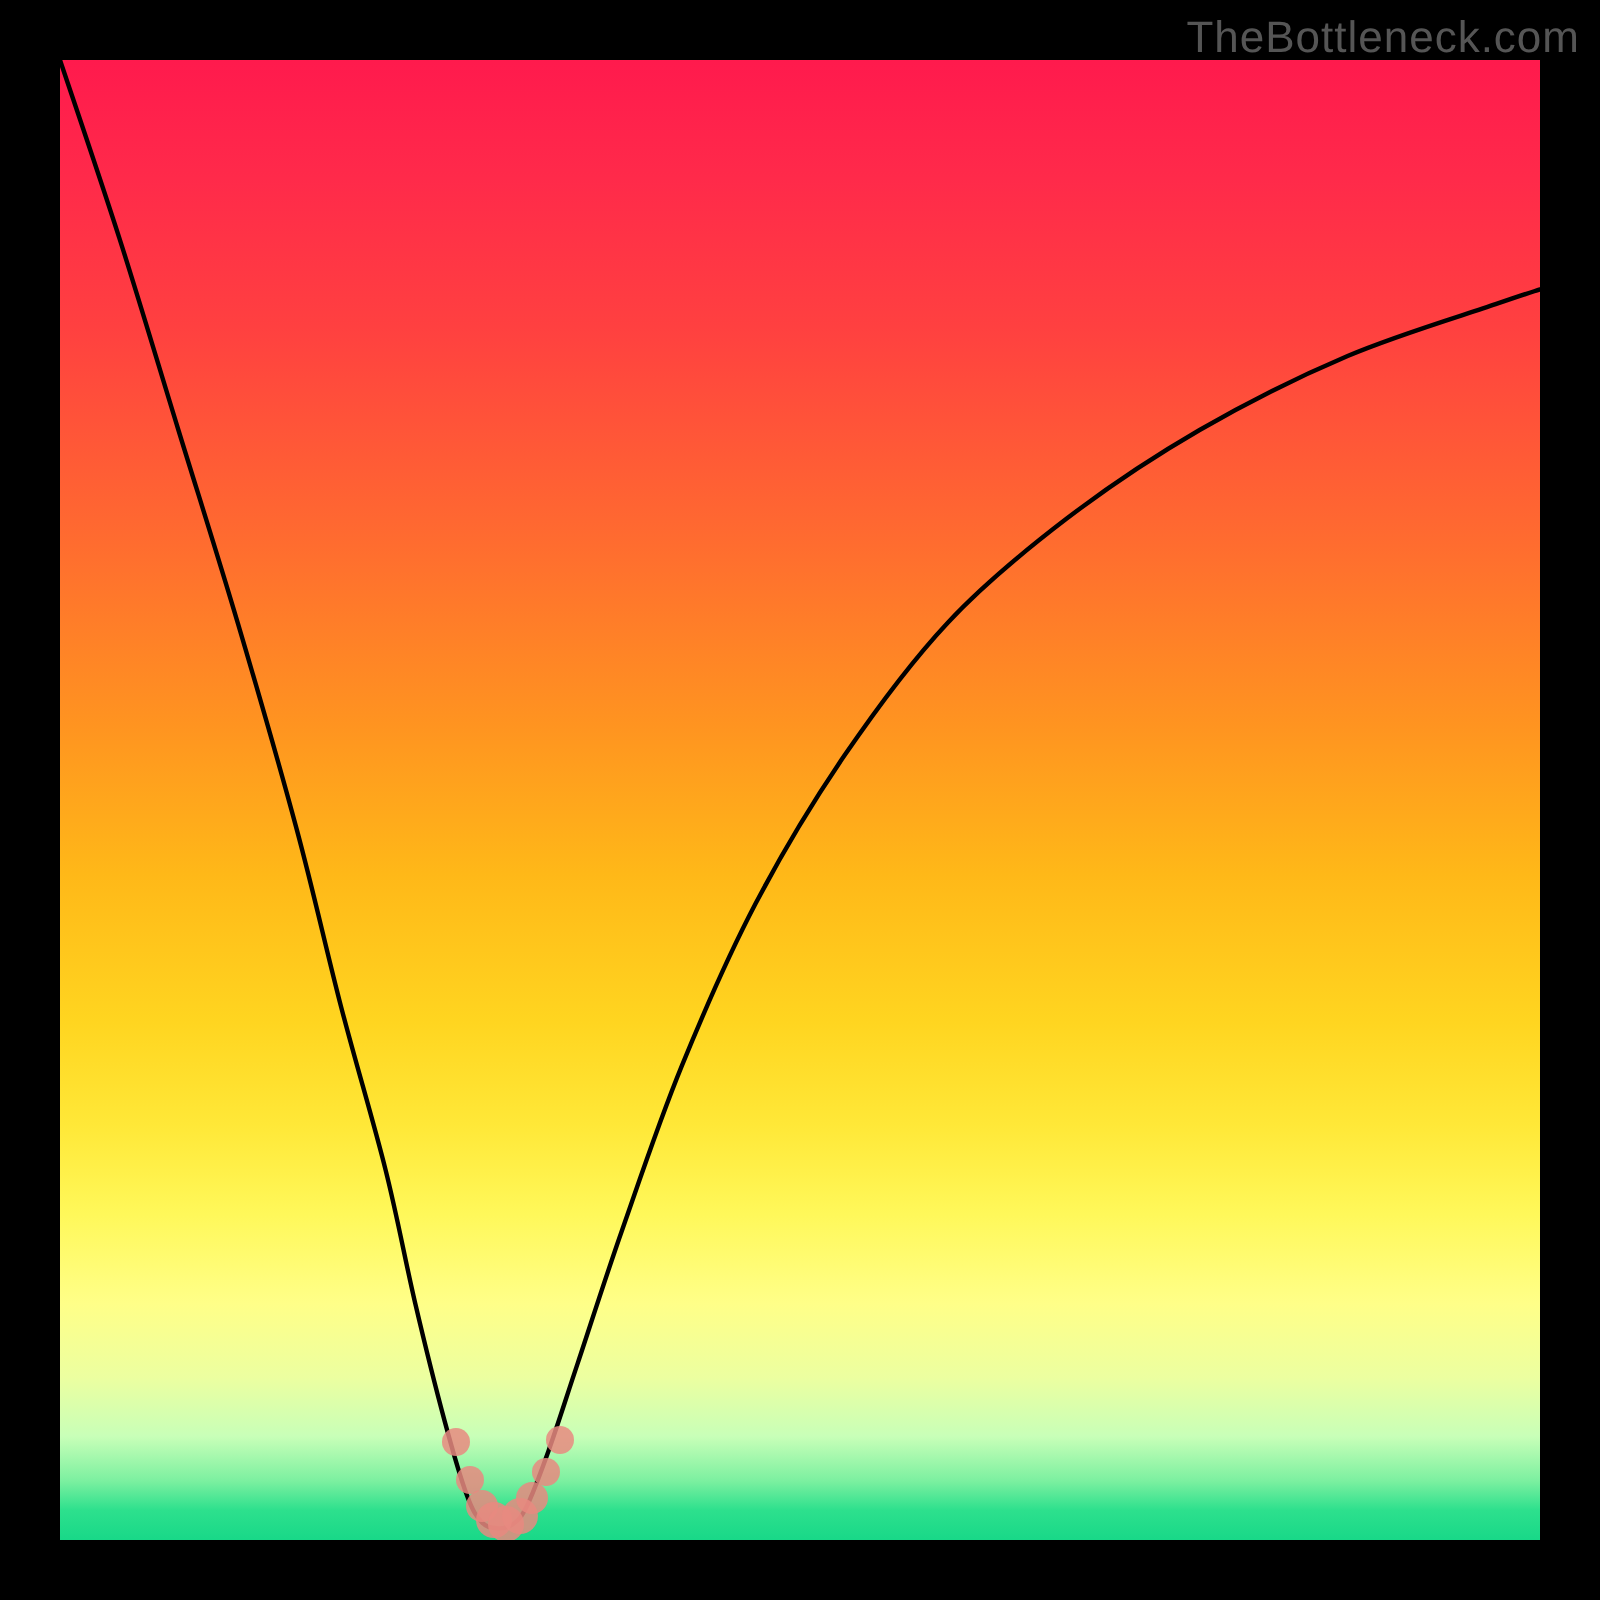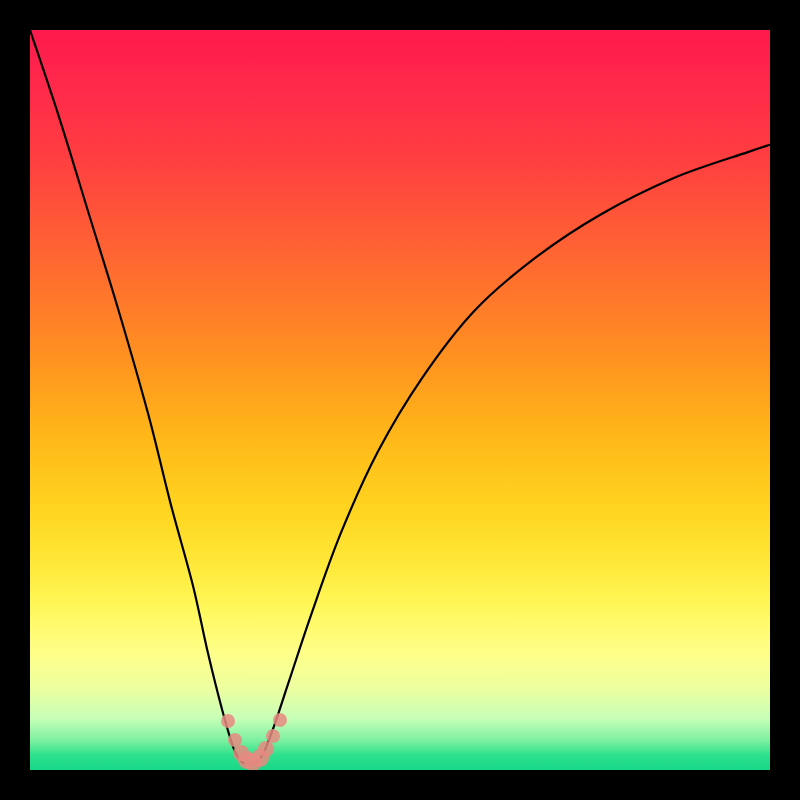--- a/index.html
+++ b/index.html
@@ -72,20 +72,21 @@
     border-radius: 50%;
     background: #e88a80;
     opacity: 0.85;
     transform: translate(-50%, -50%);
   }
 </style>
 </head>
 <body>
 
 <div class="frame">
+  <div class="attribution">TheBottleneck.com</div>
 
   <div class="plot">
     <div class="gradient-bg"></div>
 
     <svg class="curve" viewBox="0 0 740 740" preserveAspectRatio="none">
       <path id="curve-path" fill="none" stroke="#000" stroke-width="2.2" stroke-linecap="round" d="M 0.00 0.00 C 4.93 14.80, 19.73 57.97, 29.60 88.80 C 39.47 119.63, 49.33 152.93, 59.20 185.00 C 69.07 217.07, 78.93 247.90, 88.80 281.20 C 98.67 314.50, 109.77 352.73, 118.40 384.80 C 127.03 416.87, 133.20 445.23, 140.60 473.60 C 148.00 501.97, 156.63 530.33, 162.80 555.00 C 168.97 579.67, 172.67 600.63, 177.60 621.60 C 182.53 642.57, 188.08 664.77, 192.40 680.80 C 196.72 696.83, 200.42 709.41, 203.50 717.80 C 206.58 726.19, 208.43 728.41, 210.90 731.12 C 213.37 733.83, 215.83 733.83, 218.30 734.08 C 220.77 734.33, 223.23 734.33, 225.70 732.60 C 228.17 730.87, 230.02 729.89, 233.10 723.72 C 236.18 717.55, 239.88 707.69, 244.20 695.60 C 248.52 683.51, 252.83 669.70, 259.00 651.20 C 265.17 632.70, 272.57 609.27, 281.20 584.60 C 289.83 559.93, 299.70 530.33, 310.80 503.20 C 321.90 476.07, 334.23 447.70, 347.80 421.80 C 361.37 395.90, 376.17 371.23, 392.20 347.80 C 408.23 324.37, 425.50 300.93, 444.00 281.20 C 462.50 261.47, 482.23 245.43, 503.20 229.40 C 524.17 213.37, 546.37 198.57, 569.80 185.00 C 593.23 171.43, 619.13 158.48, 643.80 148.00 C 668.47 137.52, 701.77 127.65, 717.80 122.10 C 733.83 116.55, 736.30 115.93, 740.00 114.70"></path>
     </svg>
 
     <div class="markers" id="markers">
         <div class="marker" style="left: 197.58px; top: 691.16px; width: 14px; height: 14px;"></div>

